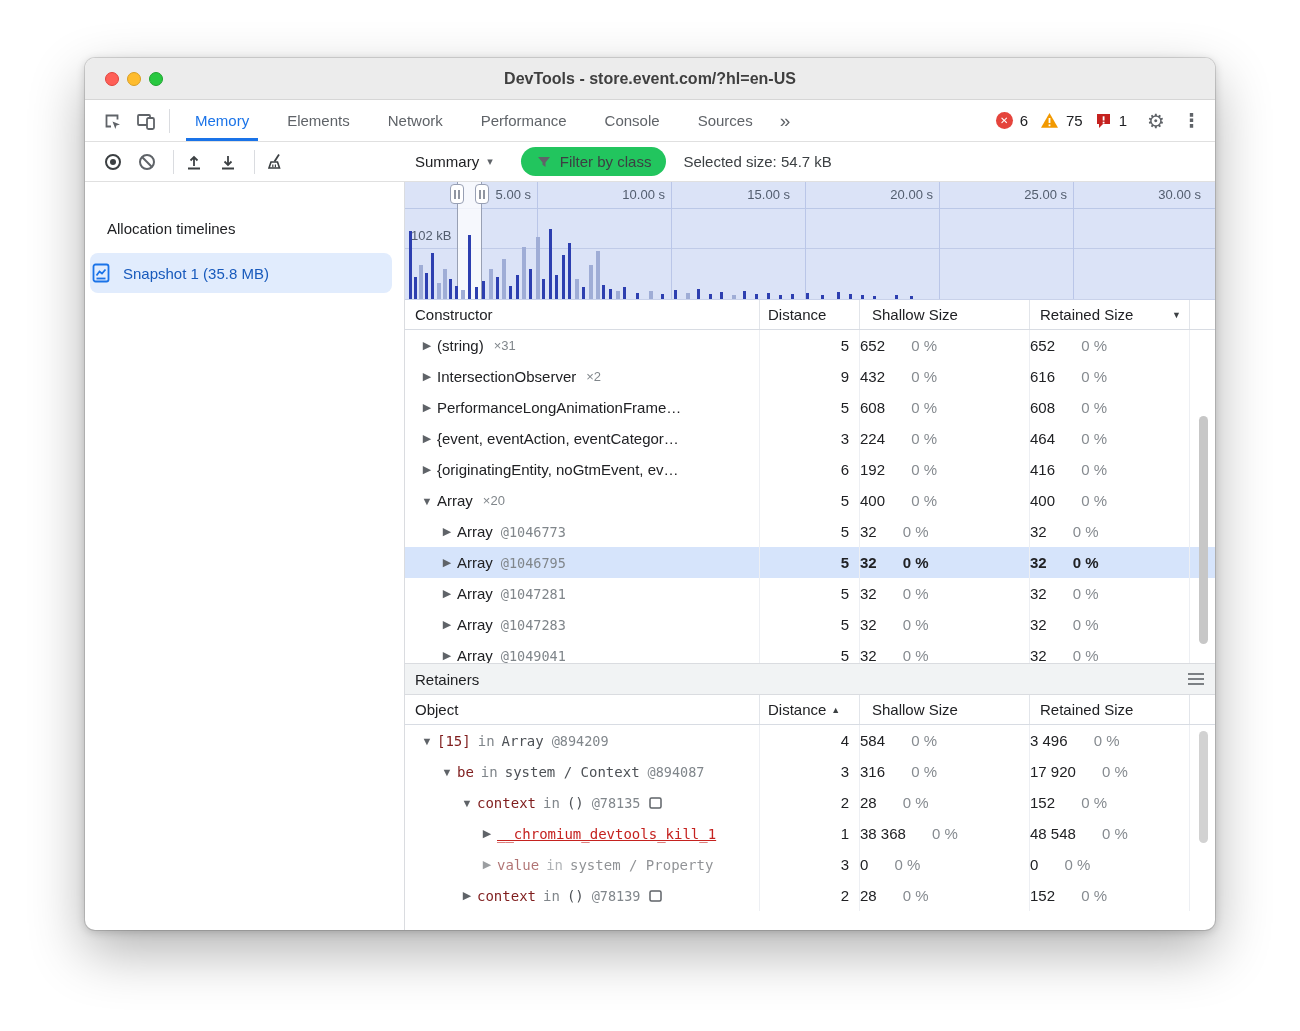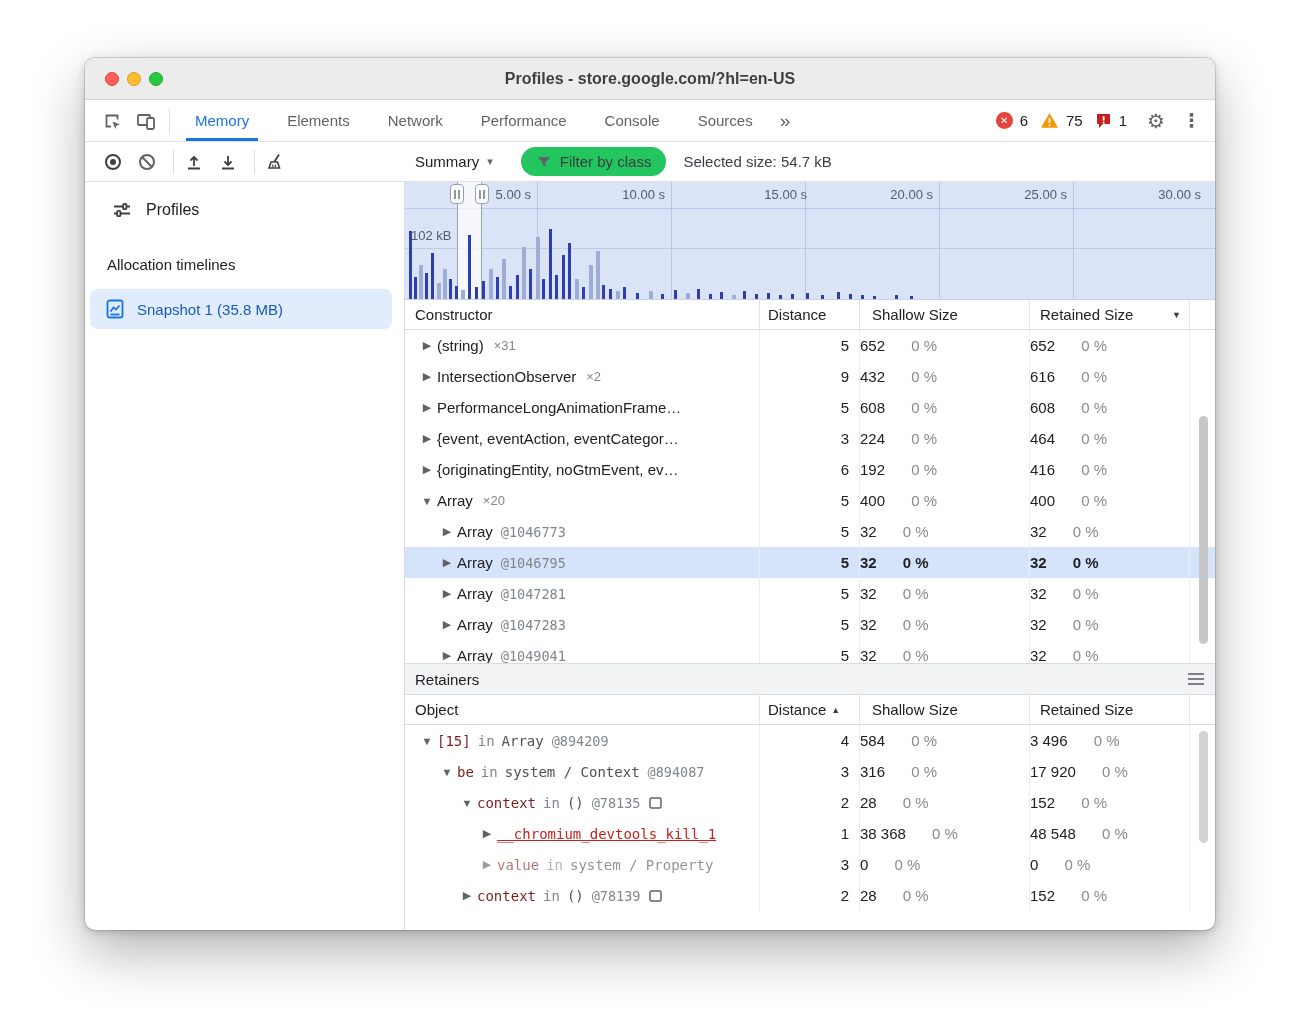--- a/index.html
+++ b/index.html
@@ -47,21 +47,21 @@
   .filter-pill { margin-left: 28px; height: 29px; border-radius: 15px; background: #22c55e;
     display: flex; align-items: center; gap: 8px; padding: 0 15px; font-size: 15px; color: #3c4043; }
   .selected-size { margin-left: 17px; font-size: 15px; color: #3c4043; }
 
   
   .content { flex: 1; display: flex; min-height: 0; }
   .sidebar { flex: 0 0 320px; width: 320px; border-right: 1px solid #dadce0; padding-top: 10px; }
   .profiles-row { display: flex; align-items: center; gap: 13px; padding: 8px 0 8px 26px; font-size: 16px; color: #202124; height: 36px; }
   .alloc-label { padding: 28px 0 0 22px; font-size: 15px; color: #202124; }
   .snapshot-item { margin: 16px 12px 0 5px; height: 40px; border-radius: 8px; background: #e1ecfd;
-    display: flex; align-items: center; gap: 11px; padding-left: 14px; font-size: 15px; color: #185abc; }
+    display: flex; align-items: center; gap: 11px; padding-left: 0; font-size: 15px; color: #185abc; }
 
   .main { flex: 1; display: flex; flex-direction: column; min-width: 0; position: relative; }
 
   
   .timeline { flex: 0 0 118px; position: relative; background: #dbe3f7; border-bottom: 1px solid #c9d2ea; overflow: hidden; }
   .gridline { position: absolute; top: 0; bottom: 0; width: 1px; background: #bac6e8; z-index: 1; }
   .ticks-sep { position: absolute; left: 0; right: 0; top: 26px; height: 1px; background: rgba(130,150,200,.35); z-index: 1; }
   .size-gridline { position: absolute; left: 0; right: 0; top: 66px; height: 1px; background: rgba(130,150,200,.3); z-index: 1; }
   .tick { position: absolute; top: 5px; width: 86px; text-align: right; font-size: 13px; color: #525d6e; z-index: 4; }
   .size-label { position: absolute; left: 6px; top: 46px; font-size: 13px; color: #525d6e; z-index: 4; }
@@ -122,21 +122,21 @@
 <body>
 
 <div class="window">
 
   <div class="titlebar">
     <div class="traffic">
       <span class="light red"></span>
       <span class="light yellow"></span>
       <span class="light green"></span>
     </div>
-    <div class="title">Profiles - store.google.com/?hl=en-US</div>
+    <div class="title">DevTools - store.event.com/?hl=en-US</div>
   </div>
 
   <div class="tabbar">
     <span class="tb-icon">
       <svg width="20" height="20" viewBox="0 0 20 20">
         <path d="M15.5 8.5 V4.5 H4.5 v11 H9" fill="none" stroke="#5f6368" stroke-width="1.8"></path>
         <path d="M10.5 10.5 L18 13.4 L14.4 14.4 L13.4 18 Z" fill="#5f6368"></path>
       </svg>
     </span>
     <span class="tb-icon">
@@ -231,31 +231,20 @@
         </span>
         <span>Filter by class</span>
       </div>
       <div class="selected-size">Selected size: 54.7 kB</div>
     </div>
   </div>
 
   <div class="content">
 
     <div class="sidebar">
-      <div class="profiles-row">
-        <span style="display:flex">
-          <svg width="22" height="22" viewBox="0 0 22 22">
-            <line x1="3" y1="7.5" x2="19" y2="7.5" stroke="#3c4043" stroke-width="1.8"></line>
-            <rect x="12.2" y="4.8" width="3.2" height="5.4" rx="1" fill="#fff" stroke="#3c4043" stroke-width="1.8"></rect>
-            <line x1="3" y1="14.5" x2="19" y2="14.5" stroke="#3c4043" stroke-width="1.8"></line>
-            <rect x="6.2" y="11.8" width="3.2" height="5.4" rx="1" fill="#fff" stroke="#3c4043" stroke-width="1.8"></rect>
-          </svg>
-        </span>
-        <span>Profiles</span>
-      </div>
       <div class="alloc-label">Allocation timelines</div>
       <div class="snapshot-item">
         <span style="display:flex">
           <svg width="22" height="22" viewBox="0 0 22 22">
             <rect x="3.5" y="2.5" width="15" height="17" rx="2" fill="none" stroke="#1a73e8" stroke-width="1.8"></rect>
             <polyline points="6.5,13.5 9.5,9.5 12,11.5 15.5,7.5" fill="none" stroke="#1a73e8" stroke-width="1.8"></polyline>
             <line x1="6.5" y1="16.5" x2="15.5" y2="16.5" stroke="#1a73e8" stroke-width="1.8"></line>
           </svg>
         </span>
         <span>Snapshot 1 (35.8 MB)</span>
@@ -333,21 +322,21 @@
           </div>
         <div class="sel-handle" style="left: 70px;">
             <i></i>
             <i></i>
           </div>
       <div class="gridline" style="left: 132px;"></div>
           <div class="tick" style="left: 40px;">5.00 s</div>
           <div class="gridline" style="left: 266px;"></div>
           <div class="tick" style="left: 174px;">10.00 s</div>
           <div class="gridline" style="left: 400px;"></div>
-          <div class="tick" style="left: 316px;">15.00 s</div>
+          <div class="tick" style="left: 299px;">15.00 s</div>
           <div class="gridline" style="left: 534px;"></div>
           <div class="tick" style="left: 442px;">20.00 s</div>
           <div class="gridline" style="left: 668px;"></div>
           <div class="tick" style="left: 576px;">25.00 s</div>
           <div class="tick" style="left: 710px;">30.00 s</div>
         </div>
 
       <div class="grid-head">
         <div class="hcell col-name">Constructor</div>
         <div class="hcell col-dist">Distance</div>

